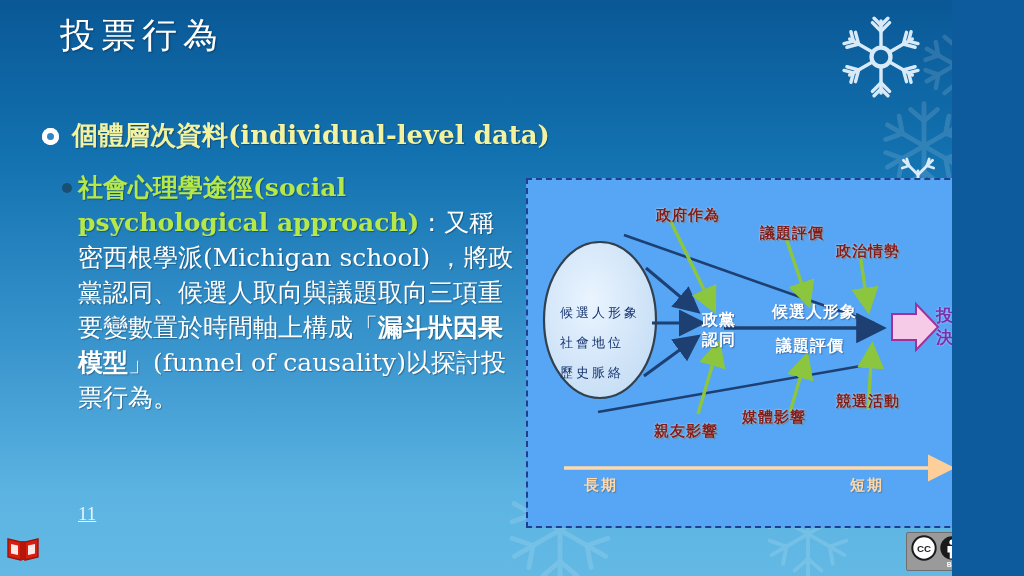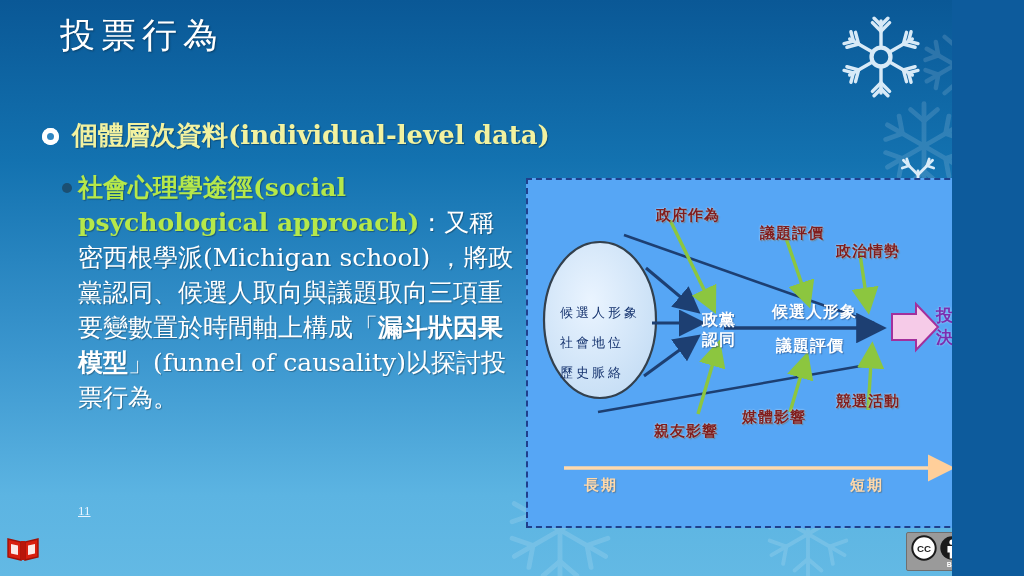--- a/index.html
+++ b/index.html
@@ -59,21 +59,21 @@
   #l2txt{
     font-size:25px;line-height:35px;color:#ffffff;
     font-family:"DejaVu Serif", serif;
     text-shadow:1px 1px 1px rgba(0,0,0,.3);
   }
   #l2txt .hl{color:#b6e84a;font-weight:bold;}
   #l2txt .hl2{color:#ffffff;font-weight:bold;}
 
   
   #pageno{
-    position:absolute;left:78px;top:503px;font-size:13px;color:#e8f4ff;
+    position:absolute;left:78px;top:503px;font-size:19px;color:#e8f4ff;
     font-family:"Liberation Serif", serif;
     text-decoration:underline;
   }
 
   
   #book{position:absolute;left:6px;top:535px;}
 
   
   #cc{
     position:absolute;left:906px;top:532px;

